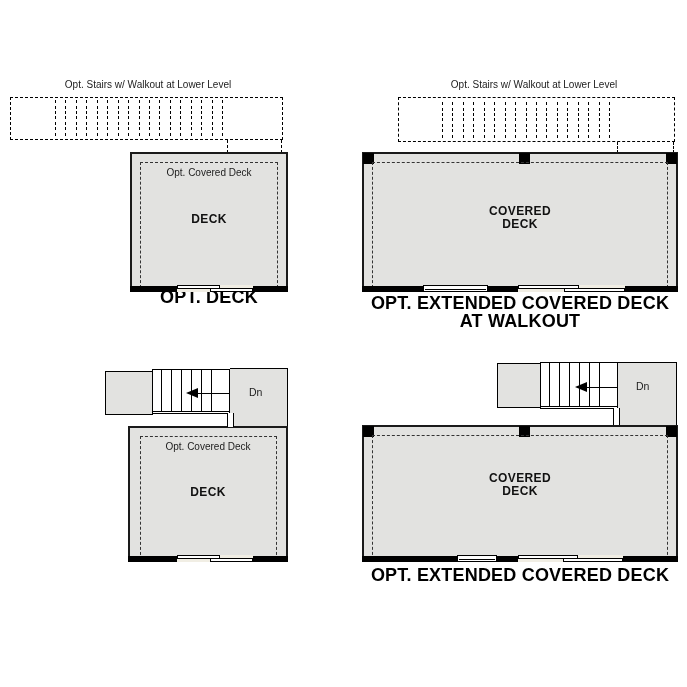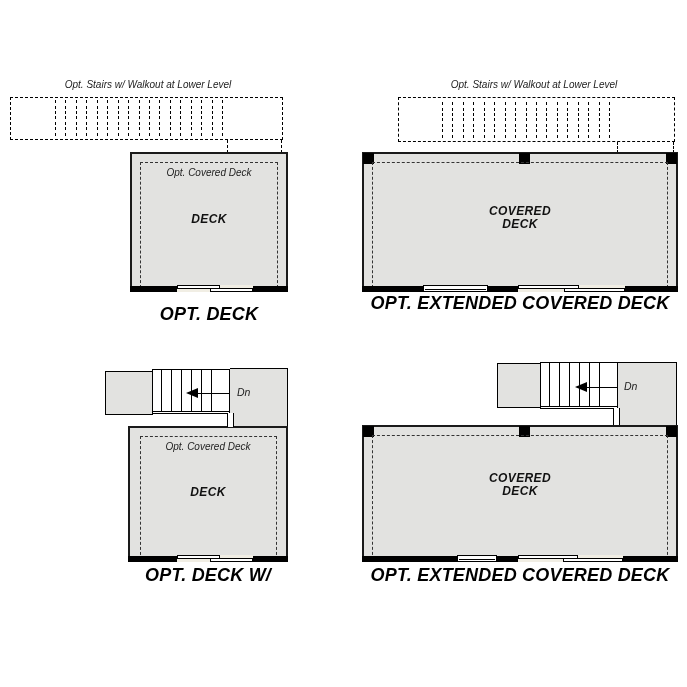--- a/index.html
+++ b/index.html
@@ -5,21 +5,20 @@
   * { box-sizing: border-box; margin: 0; padding: 0; }
   html, body { background: #ffffff; }
   #canvas {
     position: relative;
     width: 687px;
     height: 687px;
     background: #ffffff;
     font-family: "Liberation Sans", sans-serif;
     color: #111;
     overflow: hidden;
-    font-style: italic;
   }
   .abs { position: absolute; }
 
   
   .note {
     font-size: 10px;
     color: #1c1c1c;
     white-space: nowrap;
     transform: translateX(-50%);
   }
@@ -36,21 +35,21 @@
   .caption {
     font-size: 18px;
     font-weight: bold;
     letter-spacing: 0.2px;
     color: #000;
     text-align: center;
     transform: translateX(-50%);
     line-height: 17.5px;
     white-space: nowrap;
   }
-  .dn-label { font-size: 10.5px; color: #1c1c1c; white-space: nowrap; }
+  .dn-label { font-size: 10.5px; color: #1c1c1c; white-space: nowrap; margin-left: 12px; }
 
   
   .dashed-box { border: 1px dashed #000; background: transparent; }
   .dashed-vline { width: 0; border-left: 1px dashed #000; }
   .deck {
     background: var(--deck-fill, #e2e2e0);
     border: 2px solid #1a1a1a;
   }
   .covered-zone { border: 1px dashed #333; border-bottom: none; }
   .post { background: #000; width: 11px; height: 11px; }
@@ -100,21 +99,21 @@
     <div class="abs note" style="left:209px; top:167px;">Opt. Covered Deck</div>
     <div class="abs room-label" style="left:209px; top:213px;">DECK</div>
 
     <div class="abs wall-bar" style="left:130px; top:286px; width:47px;"></div>
     <div class="abs opening" style="left:177px; top:285px; width:76px;">
       <div class="door-panel a"></div>
       <div class="door-panel b"></div>
     </div>
     <div class="abs wall-bar" style="left:253px; top:286px; width:35px;"></div>
 
-    <div class="abs caption" style="left:209px; top:306px;">
+    <div class="abs caption" style="left:209px; top:289px;">
       <div>OPT. DECK</div>
     </div>
   </div>
 
   <div>
     <div class="abs note" style="left:534px; top:79px;">Opt. Stairs w/ Walkout at Lower Level</div>
 
     <div class="abs dashed-box" style="left:398px; top:97px; width:277px; height:45px;"></div>
     <div class="abs treads-dashed" style="left:442px; top:100px; width:171px; height:40px;"></div>
     <div class="abs dashed-vline" style="left:617px; top:142px; height:11px;"></div>
@@ -136,20 +135,21 @@
     </div>
     <div class="abs wall-bar" style="left:488px; top:286px; width:30px;"></div>
     <div class="abs opening" style="left:518px; top:285px; width:107px;">
       <div class="door-panel a"></div>
       <div class="door-panel b"></div>
     </div>
     <div class="abs wall-bar" style="left:625px; top:286px; width:53px;"></div>
 
     <div class="abs caption" style="left:520px; top:295px;">
       <div>OPT. EXTENDED COVERED DECK</div>
+      <div>AT WALKOUT</div>
     </div>
   </div>
 
   <div>
     <div class="abs landing" style="left:105px; top:371px; width:48px; height:44px;"></div>
     <div class="abs stairbox" style="left:152px; top:369px; width:78px; height:45px;">
       <div class="treads-inset"></div>
     </div>
     <div class="abs extension" style="left:230px; top:368px; width:58px; height:58px;"></div>
     <div class="abs corridor" style="left:227px; top:413px; width:7px; height:14px;"></div>
@@ -164,21 +164,20 @@
     <div class="abs room-label" style="left:208px; top:486px;">DECK</div>
 
     <div class="abs wall-bar" style="left:128px; top:556px; width:49px;"></div>
     <div class="abs opening" style="left:177px; top:555px; width:76px;">
       <div class="door-panel a"></div>
       <div class="door-panel b"></div>
     </div>
     <div class="abs wall-bar" style="left:253px; top:556px; width:35px;"></div>
 
     <div class="abs caption" style="left:208px; top:567px;">
-      <div>OPT. DECK W/</div>
     </div>
   </div>
 
   <div>
     <div class="abs landing" style="left:497px; top:363px; width:44px; height:45px;"></div>
     <div class="abs stairbox" style="left:540px; top:362px; width:78px; height:47px;">
       <div class="treads-inset"></div>
     </div>
     <div class="abs extension" style="left:618px; top:362px; width:59px; height:63px;"></div>
     <div class="abs corridor" style="left:613px; top:408px; width:7px; height:17px;"></div>

